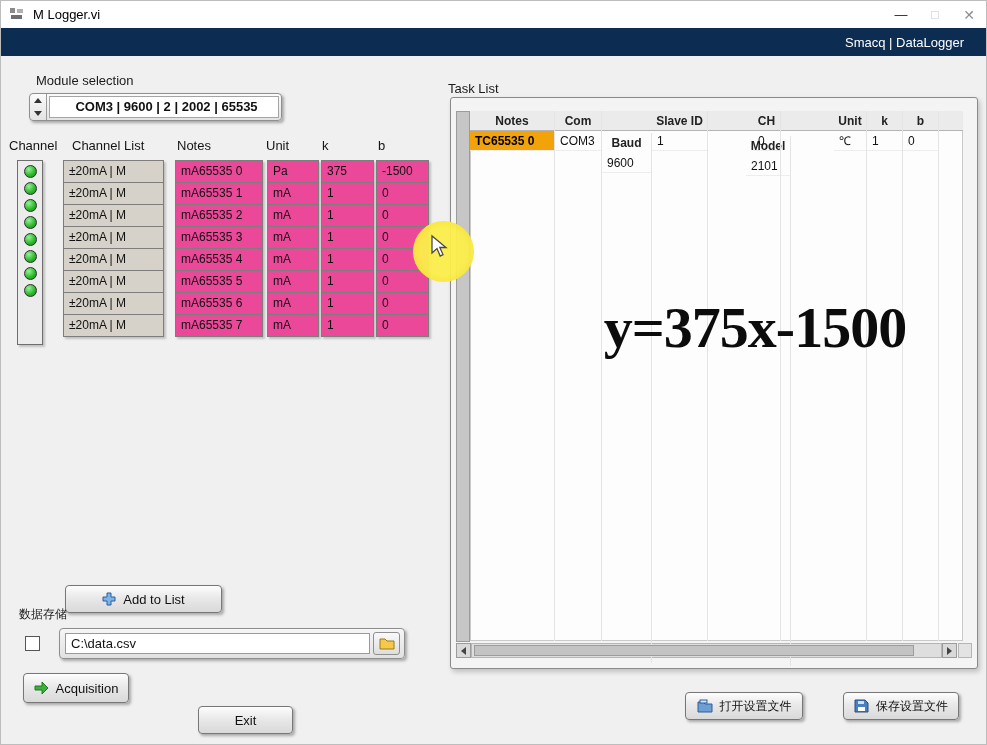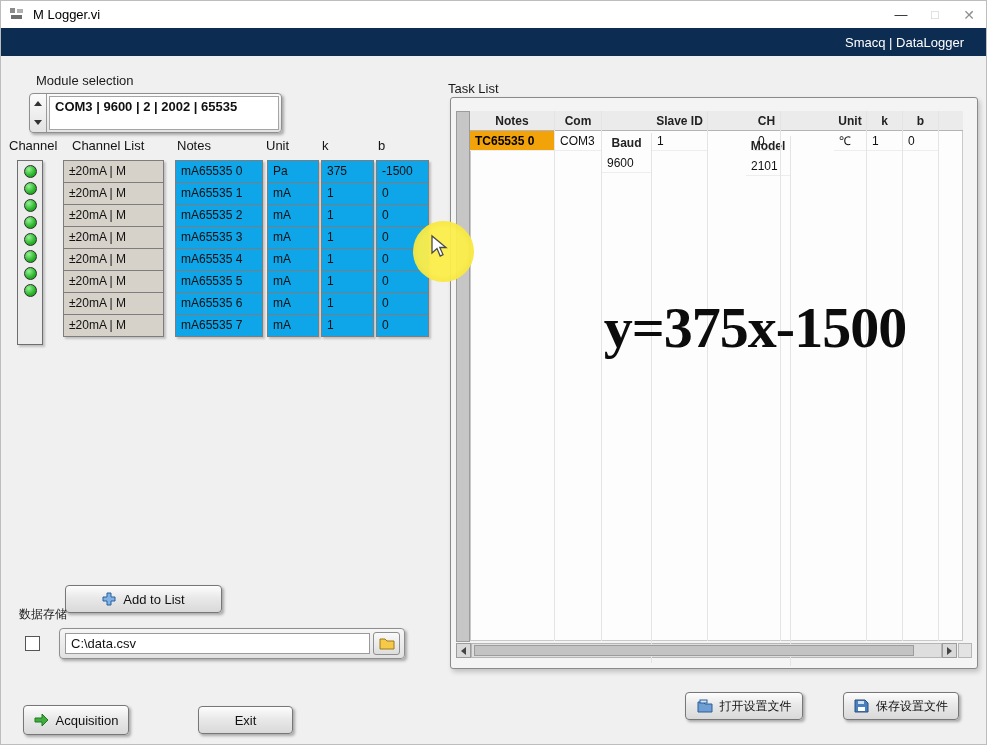--- a/index.html
+++ b/index.html
@@ -18,32 +18,32 @@
   .wc-close { color:#8f8f8f; font-size:14px; }
 
   .brandbar { position:absolute; left:0; top:27px; width:100%; height:28px; background:#0d2c52; display:flex; align-items:center; justify-content:flex-end; }
   .brand-text { color:#fff; font-size:13px; margin-right:22px; }
 
   .lbl { position:absolute; font-size:13px; color:#1a1a1a; white-space:nowrap; }
   .lbl-sm { position:absolute; font-size:12px; color:#1a1a1a; white-space:nowrap; }
   .hdr { position:absolute; top:137px; font-size:13px; color:#141414; white-space:nowrap; }
 
   
-  .combo { position:absolute; left:28px; top:92px; width:253px; height:40px; background:linear-gradient(#fbfbfb,#e3e3e3); border:1px solid #8f8f8f; border-radius:4px; box-shadow:2px 2px 3px rgba(0,0,0,.3); display:flex; align-items:stretch; }
+  .combo { position:absolute; left:28px; top:92px; width:253px; height:28px; background:linear-gradient(#fbfbfb,#e3e3e3); border:1px solid #8f8f8f; border-radius:4px; box-shadow:2px 2px 3px rgba(0,0,0,.3); display:flex; align-items:stretch;text-align:center; }
   .spinner { width:17px; border-right:1px solid #9a9a9a; display:flex; flex-direction:column; }
   .spin { flex:1; display:flex; align-items:center; justify-content:center; }
   .tri-up { width:0; height:0; border-left:4px solid transparent; border-right:4px solid transparent; border-bottom:5px solid #333; }
   .tri-down { width:0; height:0; border-left:4px solid transparent; border-right:4px solid transparent; border-top:5px solid #333; }
   .combo-field { flex:1; background:#fff; margin:2px; border:1px solid #a5a5a5; font-size:13px; font-weight:700; line-height:20px; padding-left:5px; white-space:nowrap; overflow:hidden; }
 
   
   .led-box { position:absolute; left:16px; top:159px; width:26px; height:185px; border:1px solid #6e6e6e; background:#ececec; box-shadow:2px 2px 2px rgba(0,0,0,.2); }
   .led { width:13px; height:13px; border-radius:50%; margin:4px auto; background:radial-gradient(circle at 35% 30%, #96f296, #28b528 60%, #128c12); border:1px solid #2e2e2e; }
   .ccol { position:absolute; top:159px; box-shadow:2px 2px 2px rgba(0,0,0,.2); }
-  .cell { height:23px; margin-top:-1px; border:1px solid #7d7d7d; background:#0ea5e9; font-size:12px; line-height:21px; padding-left:5px; white-space:nowrap; overflow:hidden; }
+  .cell { height:23px; margin-top:-1px; border:1px solid #7d7d7d; background:#ec4899; font-size:12px; line-height:21px; padding-left:5px; white-space:nowrap; overflow:hidden; }
   .cell:first-child { margin-top:0; }
   .cell.gray { background:#d6d2c9; }
 
   
   .btn { position:absolute; display:flex; align-items:center; justify-content:center; gap:7px; background:linear-gradient(#fdfdfd,#e9e9e9 45%, #d9d9d9); border:1px solid #777; border-radius:4px; box-shadow:2px 2px 3px rgba(0,0,0,.3); font-size:13px; color:#111; cursor:default; white-space:nowrap; }
   .btn .ic { display:flex; align-items:center; }
 
   
   .checkbox { position:absolute; left:24px; top:635px; width:15px; height:15px; background:#fff; border:1px solid #555; }
   .path-group { position:absolute; left:58px; top:627px; width:346px; height:31px; background:linear-gradient(#f6f6f6,#e1e1e1); border:1px solid #8f8f8f; border-radius:4px; box-shadow:2px 2px 3px rgba(0,0,0,.3); display:flex; align-items:center; }
@@ -195,21 +195,21 @@
   <div class="checkbox"></div>
   <div class="path-group">
     <div class="path-field">C:\data.csv</div>
     <div class="folder-btn">
       <svg width="16" height="13" viewBox="0 0 16 13">
           <path d="M1 2h5l2 2h7v8H1z" fill="#f7c948" stroke="#9a7a1a"></path>
         </svg>
     </div>
   </div>
 
-  <div class="btn" style="left:22px; top:704px; width:106px; height:30px;">
+  <div class="btn" style="left:22px; top:672px; width:106px; height:30px;">
     <span class="ic">
       <svg width="15" height="14" viewBox="0 0 15 14">
           <path d="M1 5h7V1l6 6-6 6V9H1z" fill="#3fae3f" stroke="#1f7a1f"></path>
         </svg>
     </span>
     <span>Acquisition</span>
   </div>
   <div class="btn" style="left:157px; top:705px; width:95px; height:28px;margin-left:40px;">
     <span>Exit</span>
   </div>

